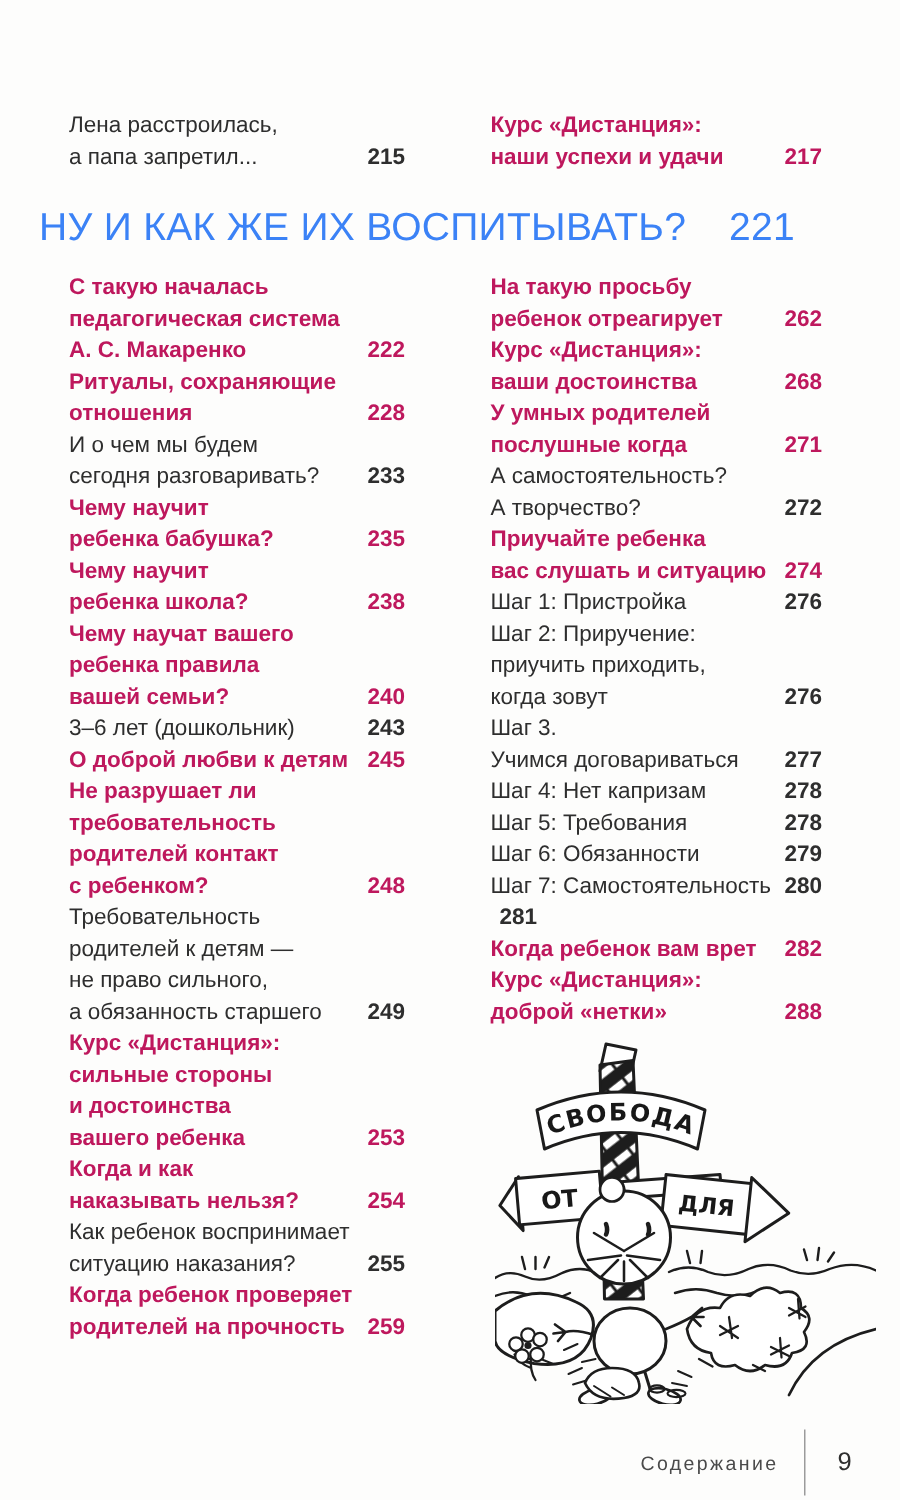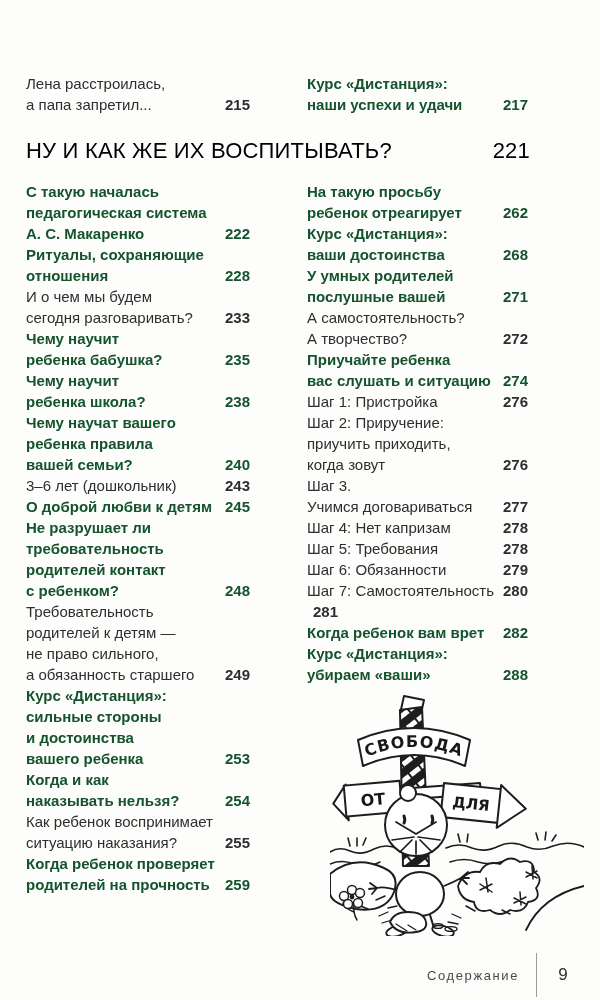--- a/index.html
+++ b/index.html
@@ -7,35 +7,35 @@
     width: 600px; height: 1000px;
     background: #fdfdfc;
     position: relative;
     font-family: "Liberation Sans", "DejaVu Sans", sans-serif;
     color: #2e2e2e;
     overflow: hidden;
   }
   .page { position: absolute; inset: 0; }
 
   
-  .two-col { display: flex; gap: 57px; }
+  .two-col { display: flex; gap: 57px; margin-left: 20px; }
   .col-left  { width: 224px; }
   .col-right { width: 221px; }
 
   .top-block  { position: absolute; top: 73px;  left: 26px; width: 502px; }
   .section-header {
     position: absolute; top: 138px; left: 26px; width: 504px;
     display: flex; justify-content: space-between; align-items: baseline;
-    font-size: 22px; line-height: 26px; font-weight: 400; color: #000000;
+    font-size: 26px; line-height: 26px; font-weight: 400; color: #3b82f6;
     letter-spacing: 0.2px; white-space: nowrap;
   }
   .main-block { position: absolute; top: 181px; left: 26px; width: 502px; }
 
   .toc-entry { font-size: 15px; }
-  .toc-entry.bold { font-weight: 700; color: #14532d; }
+  .toc-entry.bold { font-weight: 700; color: #be185d; }
   .toc-line {
     display: flex; justify-content: space-between; align-items: baseline;
     height: 21px; line-height: 21px; white-space: nowrap;
   }
   .toc-line .p { margin-left: 6px; font-weight: bold; }
 
   
   .illustration { position: absolute; left: 330px; top: 694px; width: 254px; height: 242px; }
   .illustration svg { display: block; }
   .sign-text { font-family: "DejaVu Sans", sans-serif; font-weight: 700; fill: #181818; }
@@ -248,21 +248,21 @@
           <div class="toc-line">
             <span class="t">ваши достоинства</span>
             <span class="p">268</span>
           </div>
         </div>
         <div class="toc-entry bold">
           <div class="toc-line">
             <span class="t">У умных родителей</span>
           </div>
           <div class="toc-line">
-            <span class="t">послушные вашей</span>
+            <span class="t">послушные когда</span>
             <span class="p">271</span>
           </div>
         </div>
         <div class="toc-entry">
           <div class="toc-line">
             <span class="t">А самостоятельность?</span>
           </div>
           <div class="toc-line">
             <span class="t">А творчество?</span>
             <span class="p">272</span>
@@ -337,21 +337,21 @@
           <div class="toc-line">
             <span class="t">Когда ребенок вам врет</span>
             <span class="p">282</span>
           </div>
         </div>
         <div class="toc-entry bold">
           <div class="toc-line">
             <span class="t">Курс «Дистанция»:</span>
           </div>
           <div class="toc-line">
-            <span class="t">убираем «ваши»</span>
+            <span class="t">доброй «нетки»</span>
             <span class="p">288</span>
           </div>
         </div>
       </div>
   </div>
 
   <div class="illustration">
     <svg viewBox="0 0 254 242" width="254" height="242" fill="none" stroke="#1d1d1d" stroke-width="2" stroke-linecap="round" stroke-linejoin="round">
       <defs>
         <pattern id="diag" width="13" height="13" patternUnits="userSpaceOnUse" patternTransform="rotate(52)">

